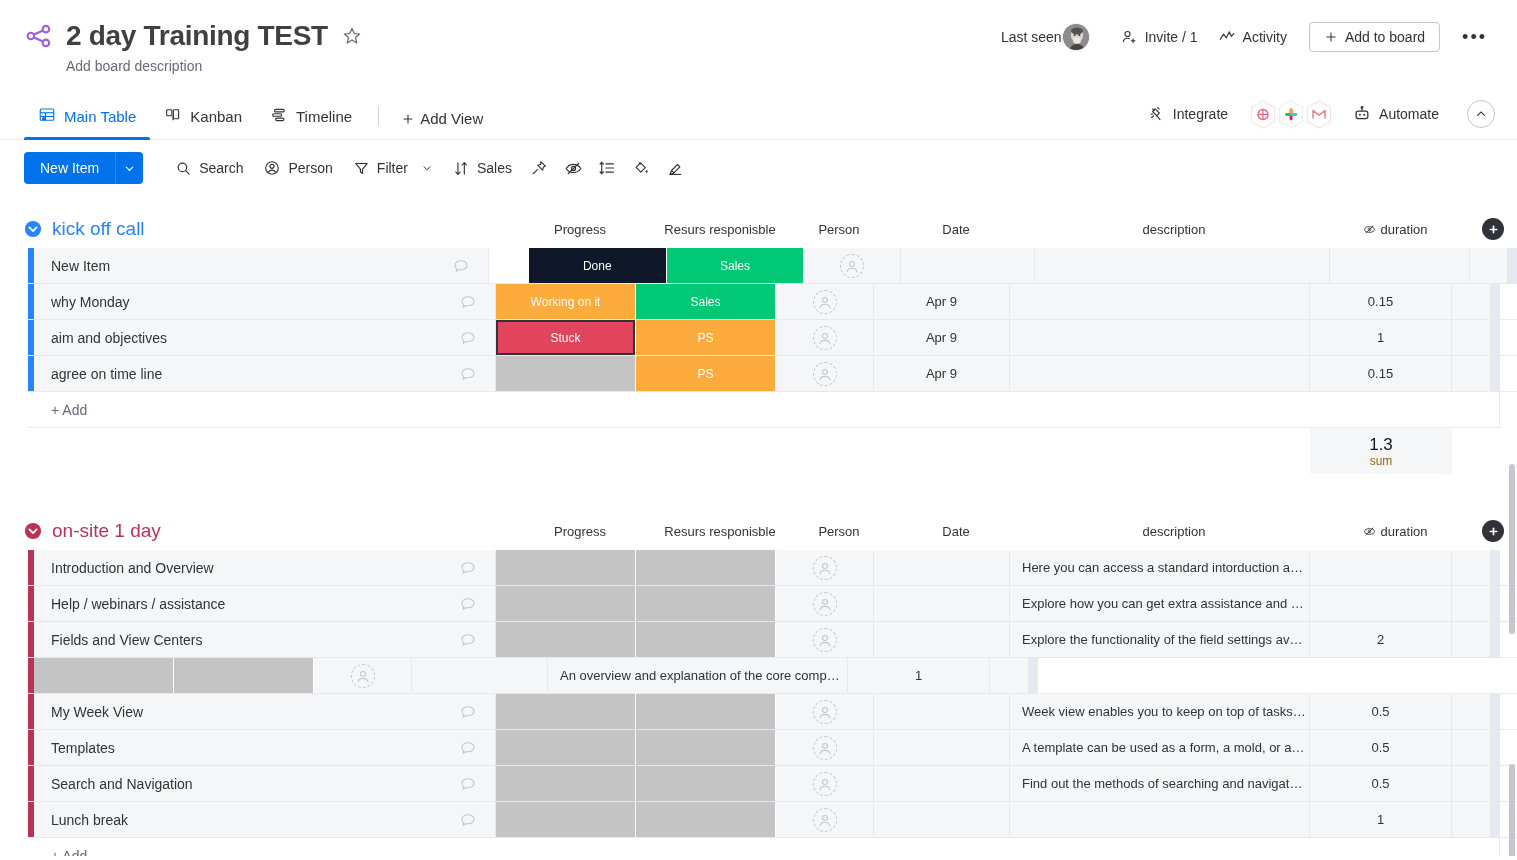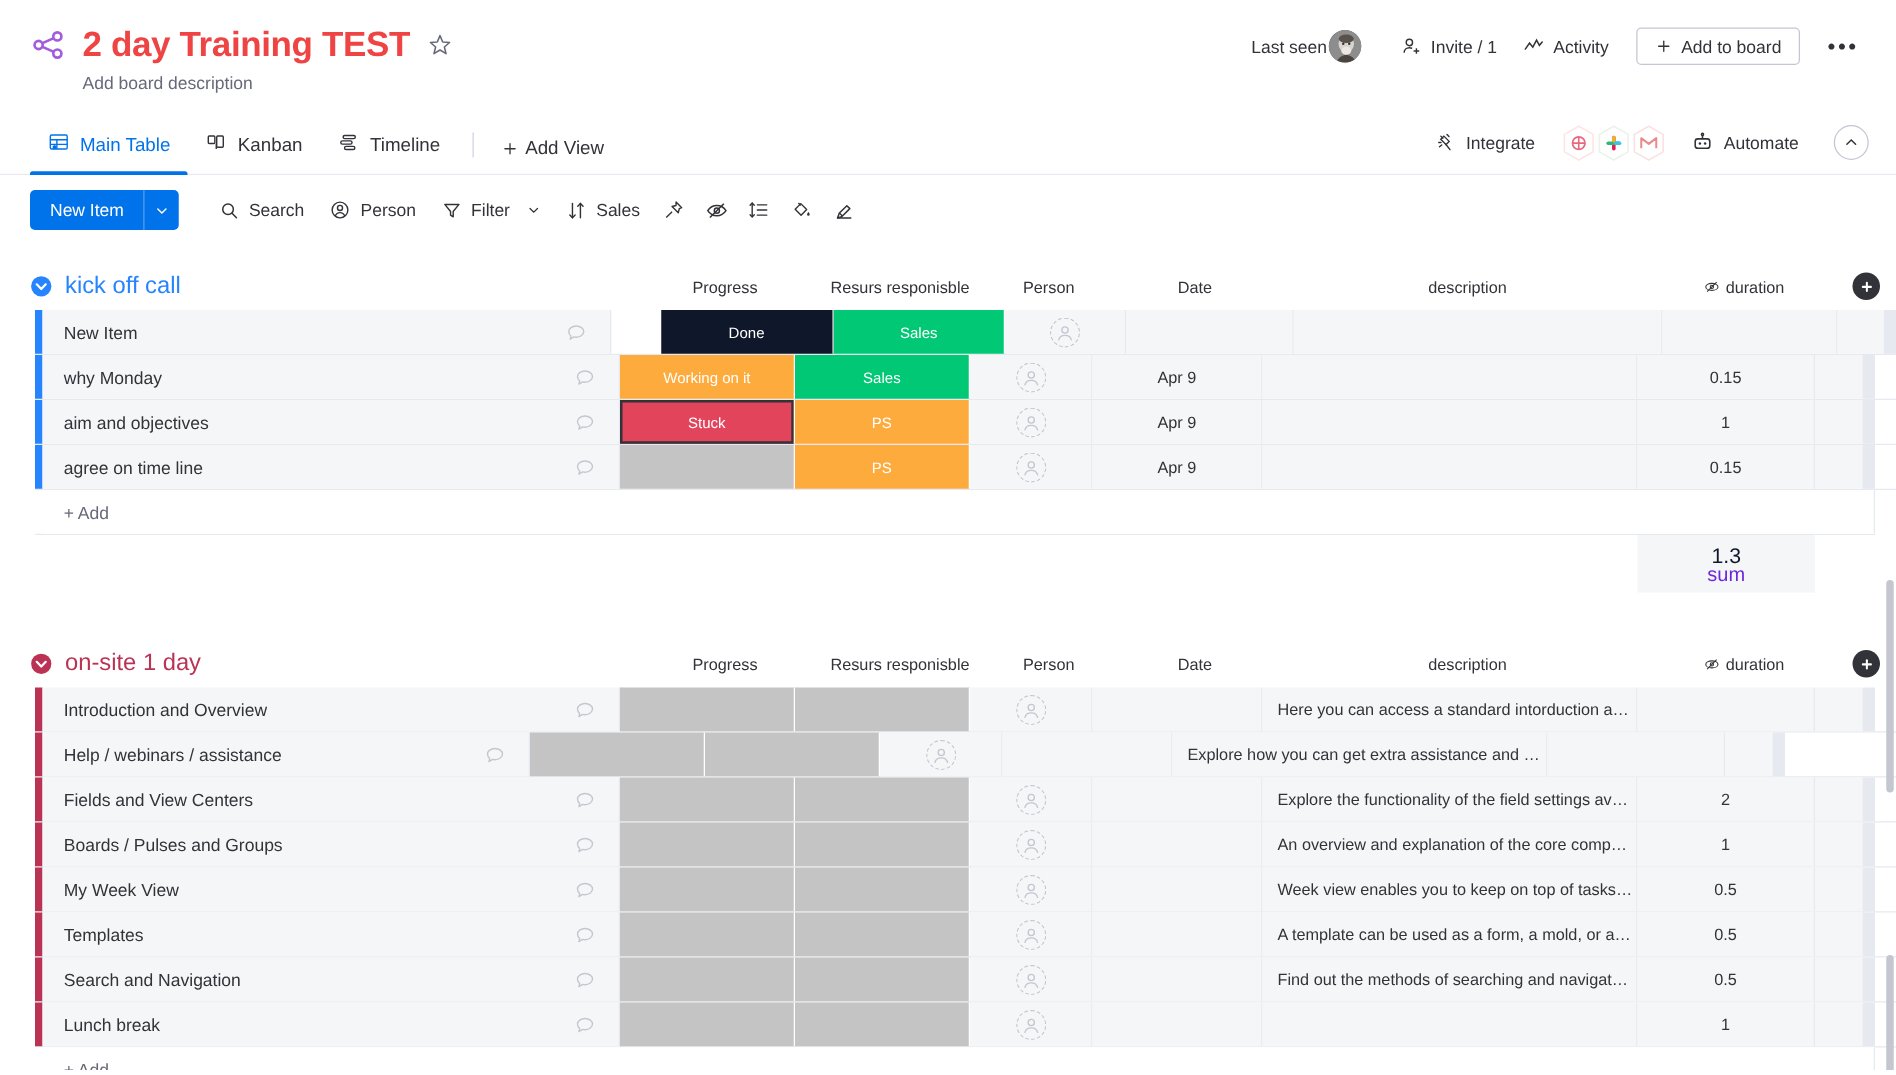--- a/index.html
+++ b/index.html
@@ -10,21 +10,21 @@
     color: #323338;
     overflow: hidden;
   }
 
   
   .board-header { position: relative; height: 96px; padding: 0 24px; }
   .title-row { display: flex; align-items: center; height: 62px; padding-top: 10px; }
   .share-icon { width: 30px; height: 30px; flex: 0 0 30px; margin-right: 12px; }
   .board-title {
     font-size: 28px; font-weight: 700; letter-spacing: -0.3px;
-    color: #ef4444; line-height: 34px; white-space: nowrap;
+    color: #404040; line-height: 34px; white-space: nowrap;
   }
   .star-icon { margin-left: 14px; width: 20px; height: 20px; flex: 0 0 20px; cursor: pointer; }
   .board-desc {
     font-size: 14px; color: #676879; margin-left: 42px; margin-top: -4px;
     cursor: pointer;
   }
   .header-right {
     position: absolute; right: 22px; top: 22px;
     display: flex; align-items: center; gap: 0;
     font-size: 14px; color: #323338;
@@ -173,21 +173,21 @@
     background: #ffffff; flex: 1; height: 100%; display: flex; align-items: center;
     border-right: 1px solid #e6e9ef;
   }
 
   .sum-row { display: flex; height: 46px; }
   .sum-box {
     background: #f5f6f8; display: flex; flex-direction: column;
     align-items: center; justify-content: center; cursor: pointer;
   }
   .sum-val { font-size: 17px; font-weight: 500; color: #0f172a; line-height: 19px; }
-  .sum-lbl { font-size: 16px; color: #6d28d9; line-height: 14px; }
+  .sum-lbl { font-size: 12px; color: #a16207; line-height: 14px; }
 
   .add-col-plus {
     width: 22px; height: 22px; border-radius: 50%; background: #323338;
     display: flex; align-items: center; justify-content: center;
     color: #fff; cursor: pointer;
   }
 
   .vscroll {
     position: absolute; right: 0; top: 0; width: 10px; background: transparent;
   }
@@ -655,21 +655,21 @@
               </span>
     </div>
     <div class="cell" style="width:136px"></div>
     <div class="cell cell-desc" style="width:300px">Here you can access a standard intorduction a…</div>
     <div class="cell" style="width:142px"></div>
     <div class="cell cell-addcol" style="width:38px"></div>
     <div class="cell cell-scroll" style="width:10px;border:none"></div>
   </div>
           <div class="row">
     <div class="row-colorbar" style="background:#bb3354"></div>
-    <div class="cell cell-name" style="width:390px">
+    <div class="cell cell-name" style="width:462px">
       <span>Help / webinars / assistance</span>
       <span class="chat-icon"><svg viewBox="0 0 24 24" width="18" height="18" fill="none" stroke="#c5c7d0" stroke-width="1.5" stroke-linejoin="round">
     <path d="M4 11c0-3.3 3.6-6 8-6s8 2.7 8 6-3.6 6-8 6c-.9 0-1.8-.1-2.6-.3L5.5 19l.8-3.2C5 14.6 4 12.9 4 11z"></path>
                 </svg></span>
     </div>
     <div class="cell cell-status" style="width:140px;background:#c4c4c4;"></div>
     <div class="cell cell-status" style="width:140px;background:#c4c4c4"></div>
     <div class="cell cell-person" style="width:98px">
       <span class="person-avatar">
                 <svg viewBox="0 0 24 24" width="20" height="20" fill="none" stroke="#c5c7d0" stroke-width="1.3">
@@ -703,26 +703,20 @@
               </span>
     </div>
     <div class="cell" style="width:136px"></div>
     <div class="cell cell-desc" style="width:300px">Explore the functionality of the field settings av…</div>
     <div class="cell" style="width:142px">2</div>
     <div class="cell cell-addcol" style="width:38px"></div>
     <div class="cell cell-scroll" style="width:10px;border:none"></div>
   </div>
           <div class="row">
     <div class="row-colorbar" style="background:#bb3354"></div>
-    <div class="cell cell-name" style="width:462px">
-      <span>Boards / Pulses and Groups</span>
-      <span class="chat-icon"><svg viewBox="0 0 24 24" width="18" height="18" fill="none" stroke="#c5c7d0" stroke-width="1.5" stroke-linejoin="round">
-    <path d="M4 11c0-3.3 3.6-6 8-6s8 2.7 8 6-3.6 6-8 6c-.9 0-1.8-.1-2.6-.3L5.5 19l.8-3.2C5 14.6 4 12.9 4 11z"></path>
-                </svg></span>
-    </div>
     <div class="cell cell-status" style="width:140px;background:#c4c4c4;"></div>
     <div class="cell cell-status" style="width:140px;background:#c4c4c4"></div>
     <div class="cell cell-person" style="width:98px">
       <span class="person-avatar">
                 <svg viewBox="0 0 24 24" width="20" height="20" fill="none" stroke="#c5c7d0" stroke-width="1.3">
     <circle cx="12" cy="9.6" r="3"></circle>
                   <path d="M5.8 19.5c.7-3 3.2-4.7 6.2-4.7s5.5 1.7 6.2 4.7"></path>
                 </svg>
               </span>
     </div>

